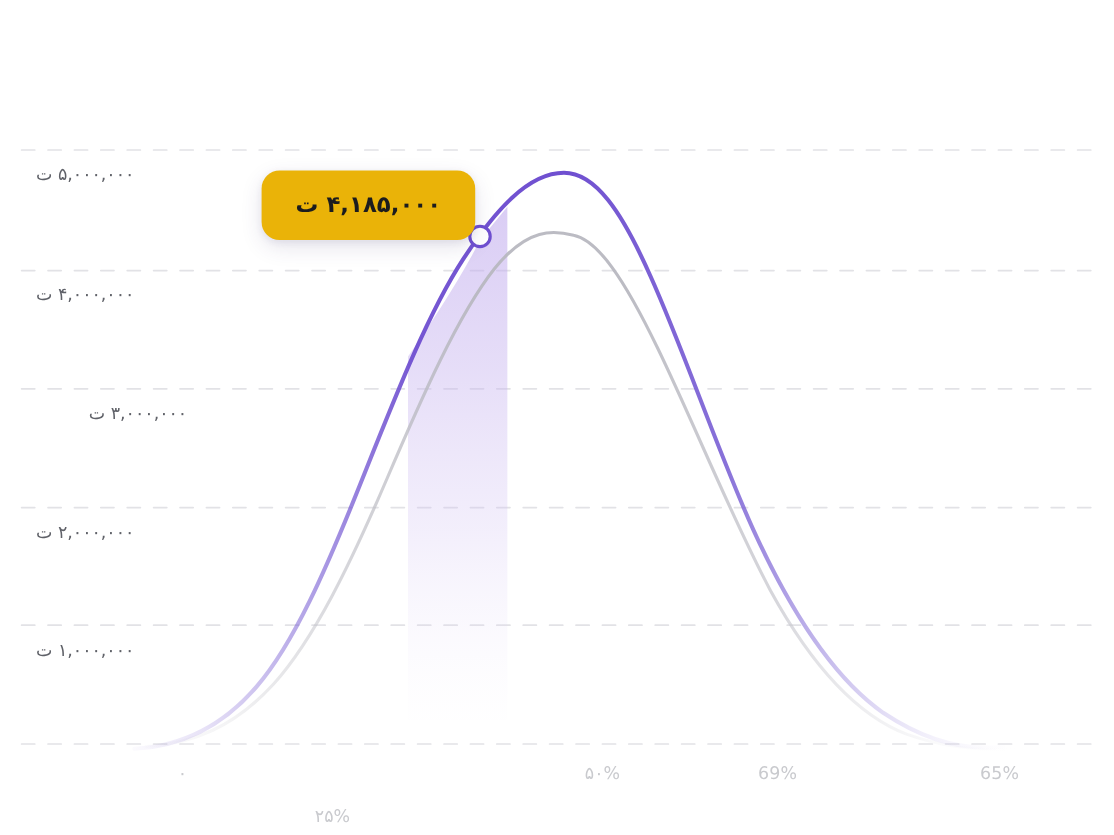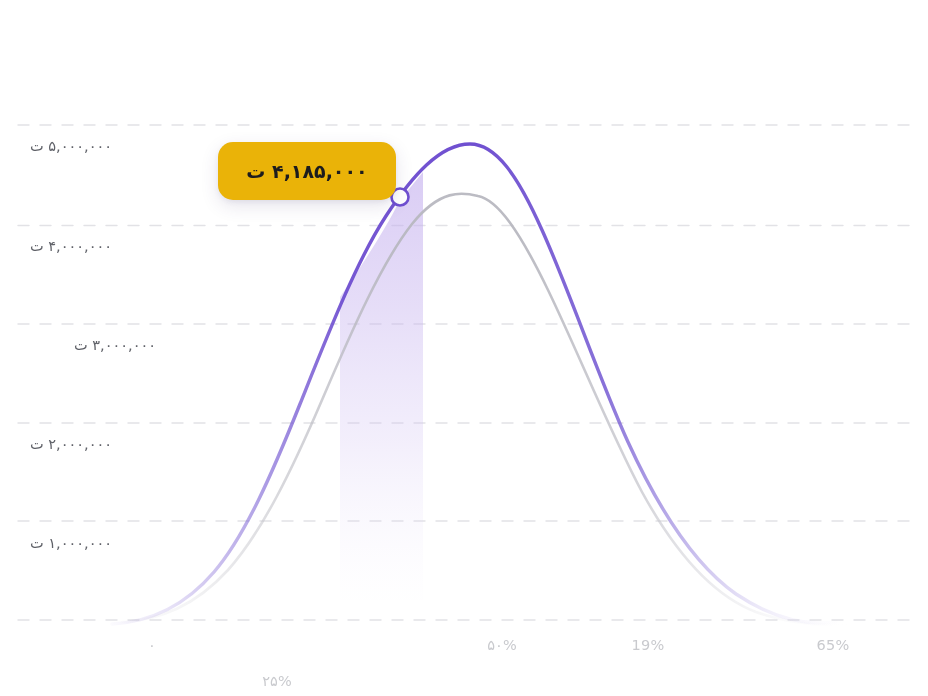--- a/index.html
+++ b/index.html
@@ -177,20 +177,20 @@
 
   <div class="y-label" style="left:30px; top:138px;">۵,۰۰۰,۰۰۰ ت</div>
   <div class="y-label" style="left:30px; top:238px;">۴,۰۰۰,۰۰۰ ت</div>
   <div class="y-label" style="left:30px; top:337px;margin-left:44px;">۳,۰۰۰,۰۰۰ ت</div>
   <div class="y-label" style="left:30px; top:436px;">۲,۰۰۰,۰۰۰ ت</div>
   <div class="y-label" style="left:30px; top:535px;">۱,۰۰۰,۰۰۰ ت</div>
 
   <div class="x-label" style="left:152px; top:637px;">۰</div>
   <div class="x-label" style="left:277px; top:637px;margin-top:36px;">۲۵%</div>
   <div class="x-label" style="left:462px; top:637px;margin-left:40px;">۵۰%</div>
-  <div class="x-label" style="left:648px; top:637px;">19%</div>
+  <div class="x-label" style="left:648px; top:637px;">69%</div>
   <div class="x-label" style="left:833px; top:637px;">65%</div>
 
   <div class="tooltip">
     <span class="tooltip-value">۴,۱۸۵,۰۰۰ ت</span>
   </div>
 
 </div>
 
 </body></html>

